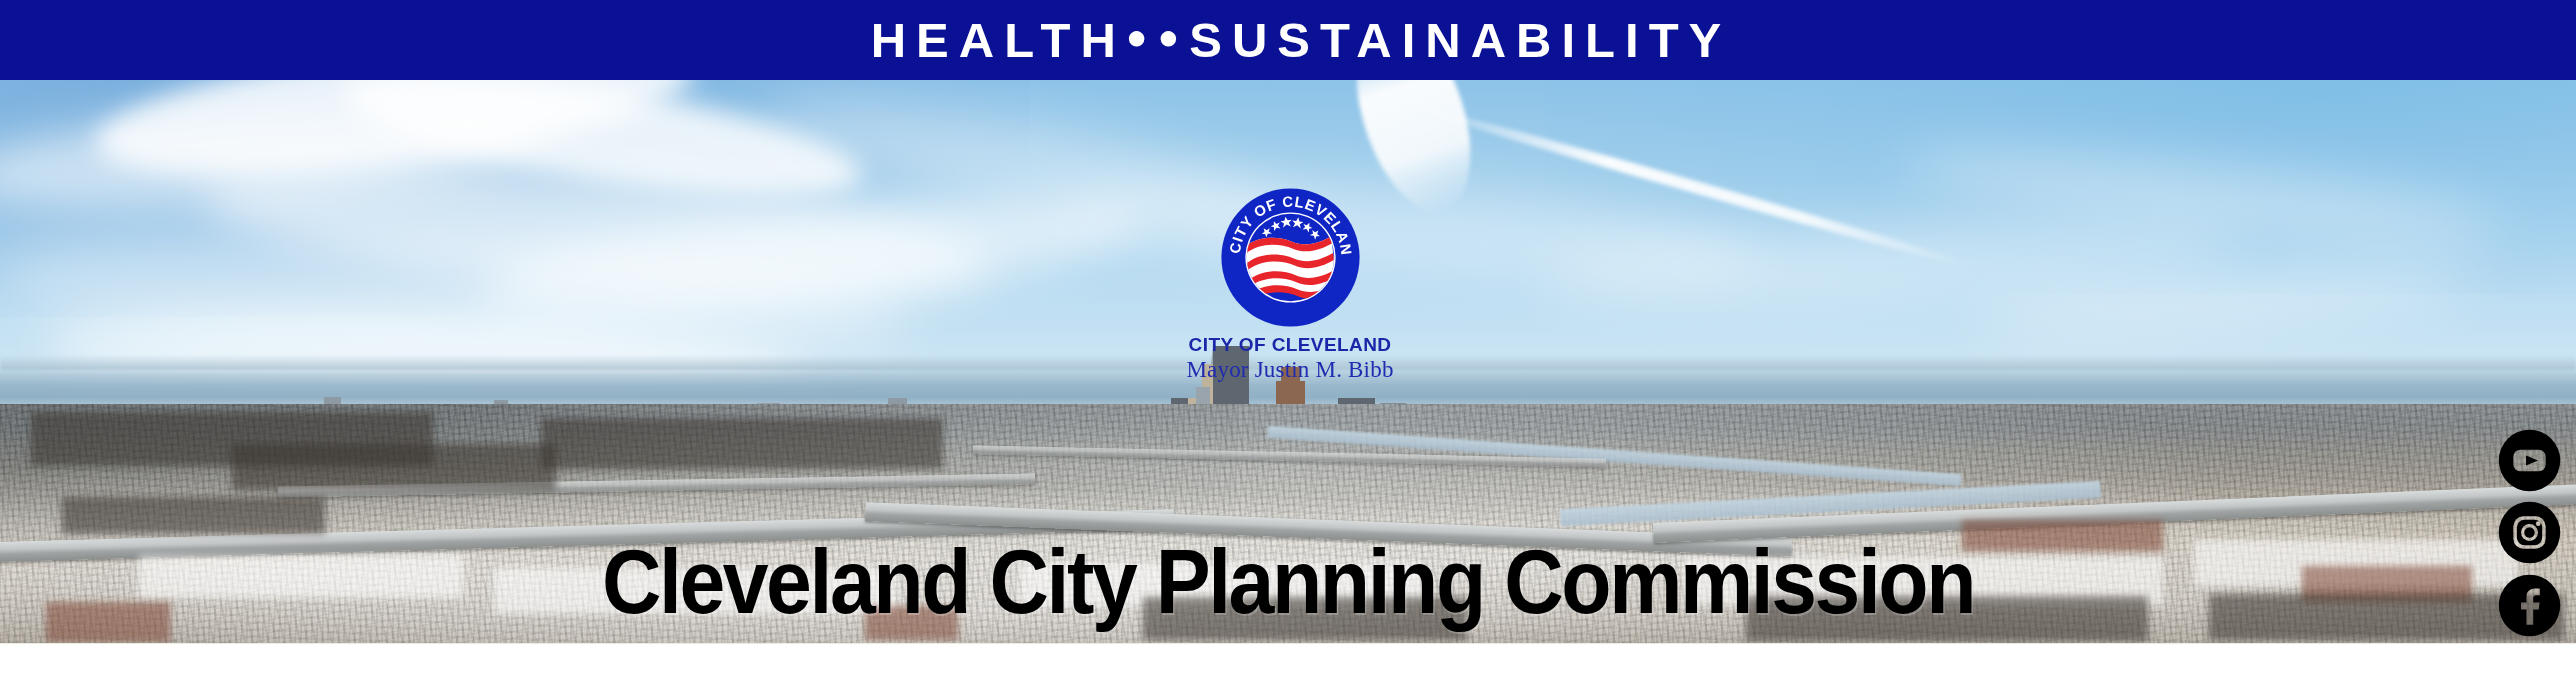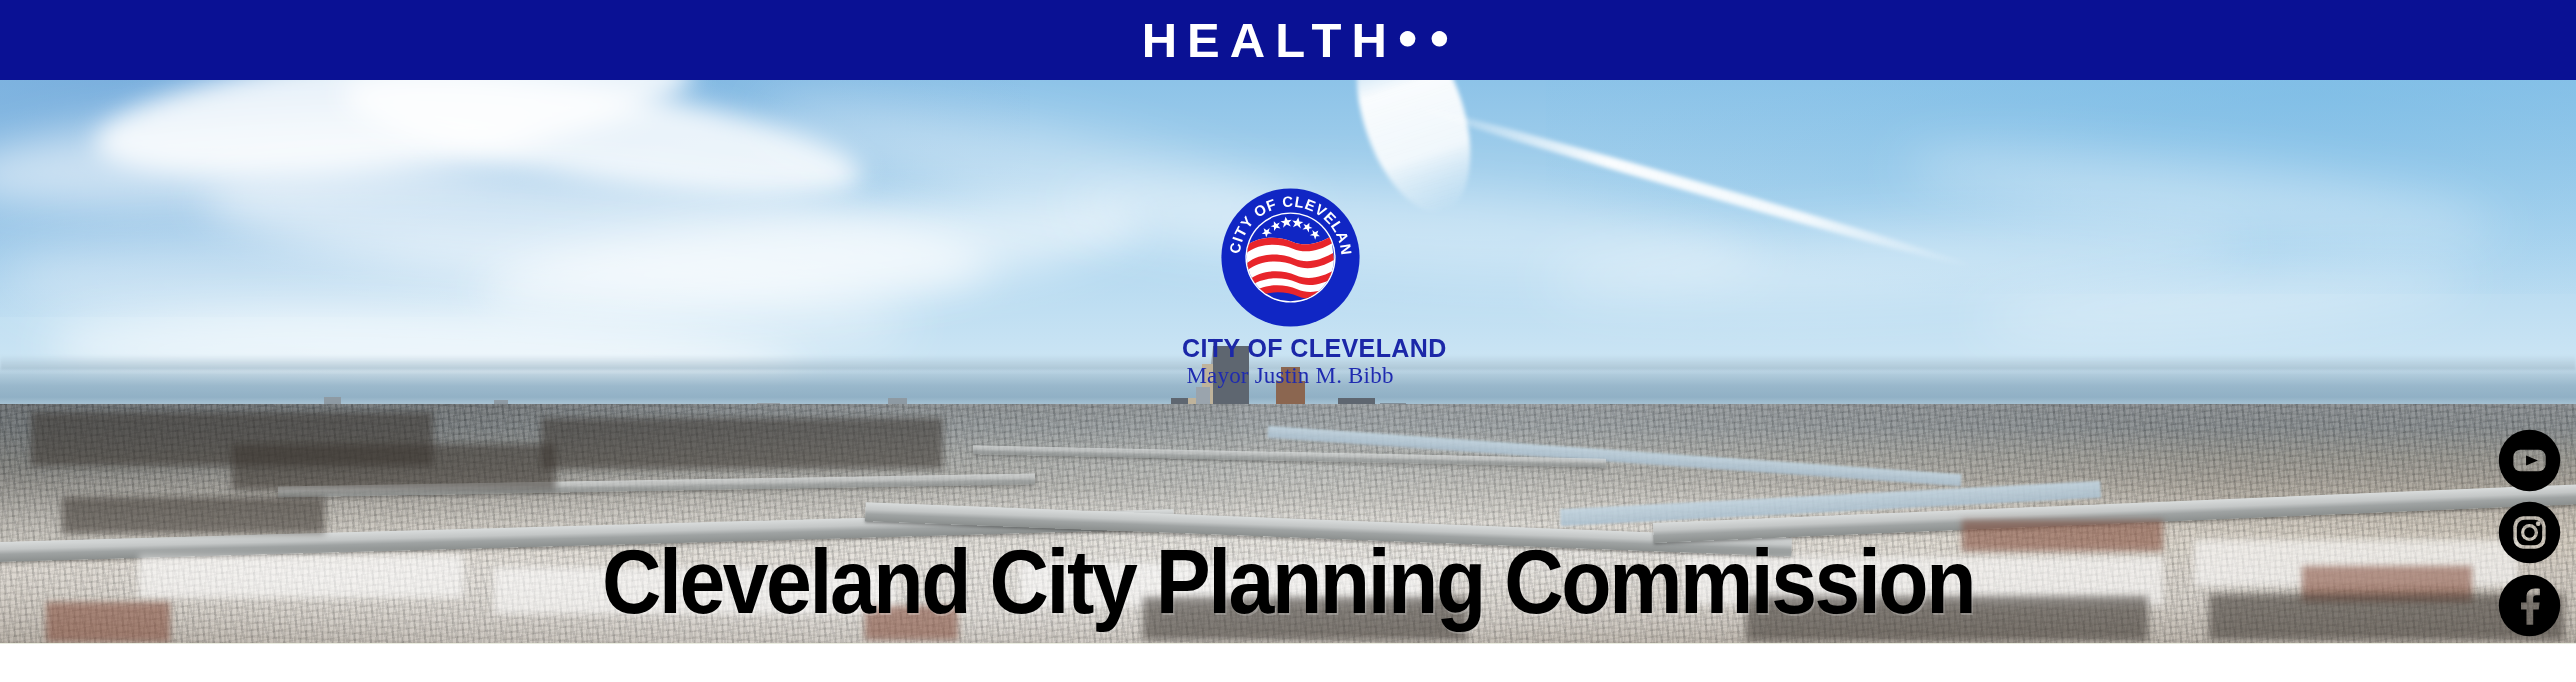--- a/index.html
+++ b/index.html
@@ -253,21 +253,21 @@
   #seal {
     width: 141px; height: 141px;
     margin: 0 auto;
     display: block;
   }
   #seal-city {
     margin-top: 7px;
     color: #1b27a8;
     font-family: "Liberation Sans", sans-serif;
     font-weight: bold;
-    font-size: 25px;
+    font-size: 19px;
     letter-spacing: 0.4px;
     line-height: 1.05;
     white-space: nowrap;
   }
   #seal-mayor {
     margin-top: 3.1px;
     color: #1f2bb0;
     font-family: "Liberation Serif", serif;
     font-weight: normal;
     font-size: 23px;
@@ -322,20 +322,21 @@
 </head>
 <body>
 
 <div id="stage">
 
   <div id="tagline-bar">
     <div id="tagline-text">
       <span>HEALTH</span>
       <span class="dotsep">●</span>
       <span class="dotsep">●</span>
+      <span>SUSTAINABILITY</span>
     </div>
   </div>
 
   <div id="hero">
 
     <div class="sky-base"></div>
     <div class="sky-corner"></div>
     <div class="sky-corner-r"></div>
 
     <div class="cloud" style="left:93px;  top:-31px; width:602px;  height:116px; transform:rotate(-7deg);"></div>

